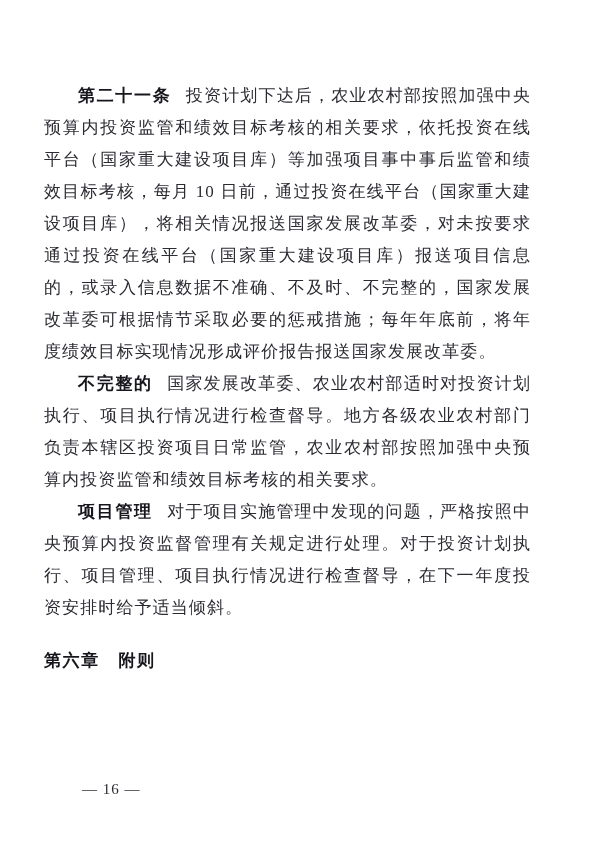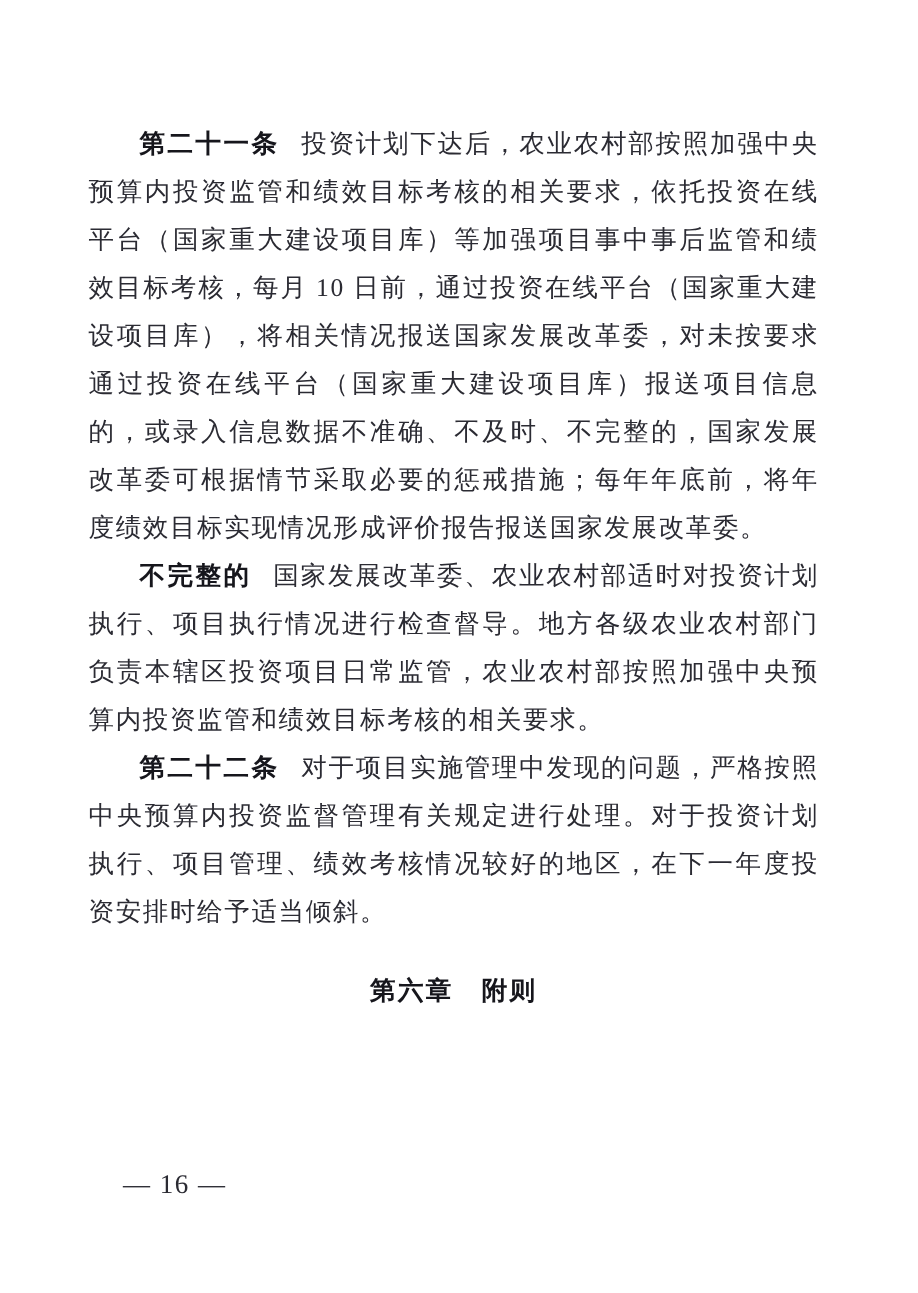--- a/index.html
+++ b/index.html
@@ -14,21 +14,21 @@
   }
   .page {
     position: relative;
     width: 612px;
     height: 862px;
     background: #ffffff;
     overflow: hidden;
   }
   .content {
     position: absolute;
-    left: 59px;
+    left: 44px;
     top: 80px;
     width: 487px;
     color: #2b2b33;
     font-size: 17px;
     line-height: 32px;
     letter-spacing: 1.1px;
     text-align: justify;
     text-justify: inter-character;
   }
   .para {
@@ -39,46 +39,46 @@
     font-weight: 700;
     color: #16161c;
     margin-right: 0.85em;
     letter-spacing: 1.6px;
   }
   .chapter-heading {
     margin: 21px 0 4px 0;
     font-size: 17px;
     font-weight: 700;
     color: #16161c;
-    text-align: center;
+    text-align: left;
     text-indent: 0;
     line-height: 32px;
     letter-spacing: 1.6px;
   }
   .page-number {
     position: absolute;
     left: 82px;
     top: 779px;
-    font-size: 18px;
+    font-size: 15px;
     line-height: 20px;
     color: #2b2b33;
     letter-spacing: 1px;
   }
 </style>
 </head>
 <body>
 
 <div class="page">
   <main class="content">
 
     <p class="para"><span class="art-num">第二十一条</span><span>投资计划下达后，农业农村部按照加强中央预算内投资监管和绩效目标考核的相关要求，依托投资在线平台（国家重大建设项目库）等加强项目事中事后监管和绩效目标考核，每月 10 日前，通过投资在线平台（国家重大建设项目库），将相关情况报送国家发展改革委，对未按要求通过投资在线平台（国家重大建设项目库）报送项目信息的，或录入信息数据不准确、不及时、不完整的，国家发展改革委可根据情节采取必要的惩戒措施；每年年底前，将年度绩效目标实现情况形成评价报告报送国家发展改革委。</span></p>
 
     <p class="para"><span class="art-num">不完整的</span><span>国家发展改革委、农业农村部适时对投资计划执行、项目执行情况进行检查督导。地方各级农业农村部门负责本辖区投资项目日常监管，农业农村部按照加强中央预算内投资监管和绩效目标考核的相关要求。</span></p>
 
-    <p class="para"><span class="art-num">第二十二条</span><span>对于项目实施管理中发现的问题，严格按照中央预算内投资监督管理有关规定进行处理。对于投资计划执行、项目管理、绩效考核情况较好的地区，在下一年度投资安排时给予适当倾斜。</span></p>
+    <p class="para"><span class="art-num">项目管理</span><span>对于项目实施管理中发现的问题，严格按照中央预算内投资监督管理有关规定进行处理。对于投资计划执行、项目管理、项目执行情况进行检查督导，在下一年度投资安排时给予适当倾斜。</span></p>
 
     <h2 class="chapter-heading">第六章　附则</h2>
 
 
 
   </main>
 
   <div class="page-number">— 16 —</div>
 </div>
 

